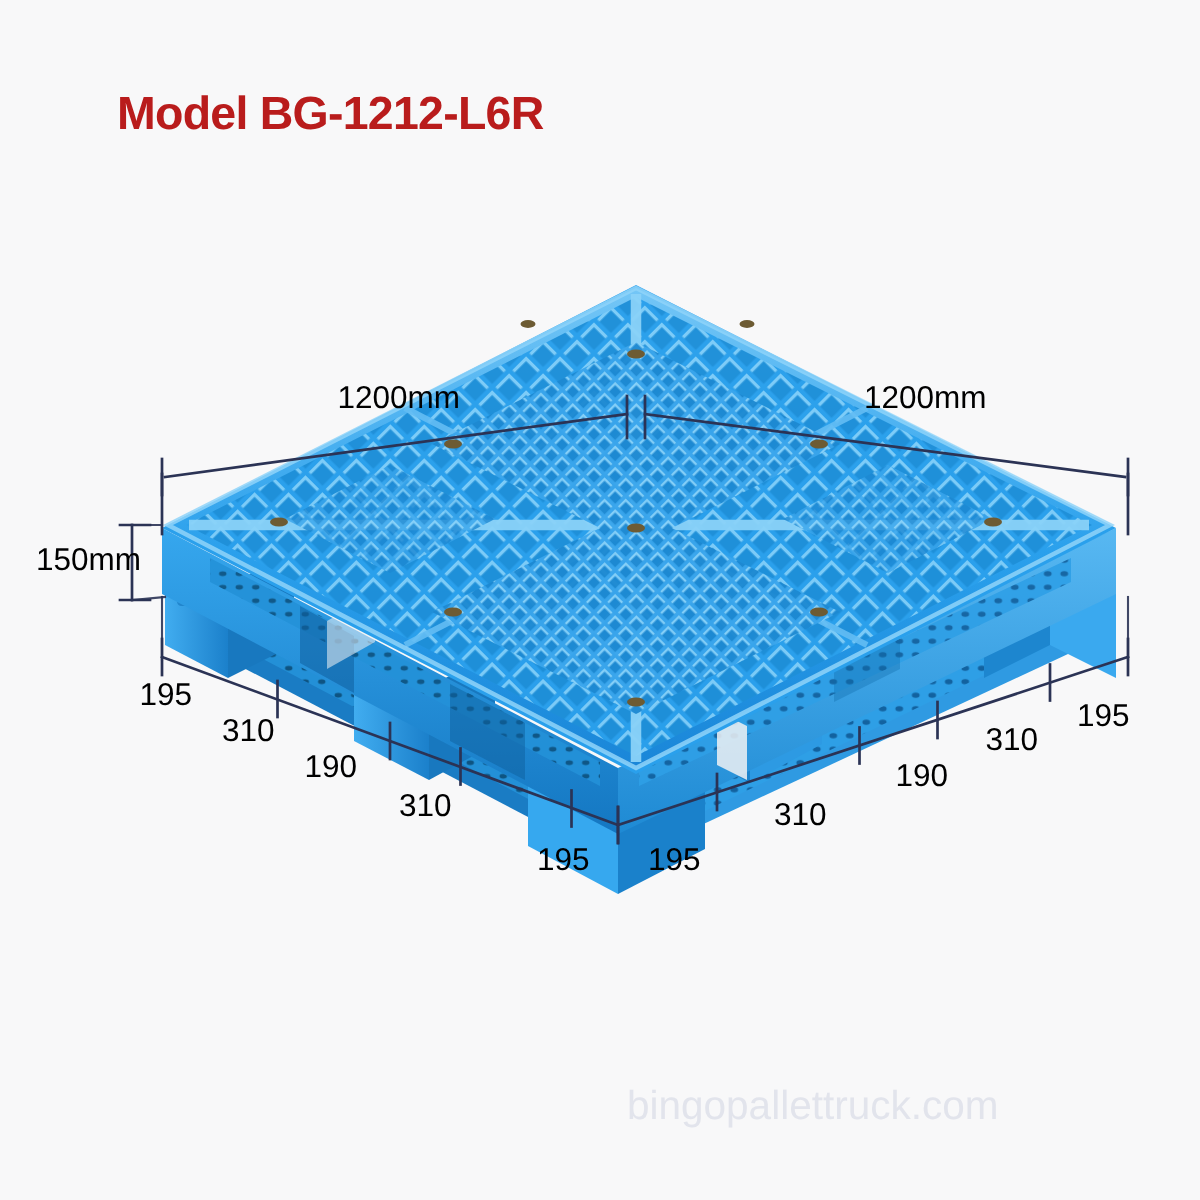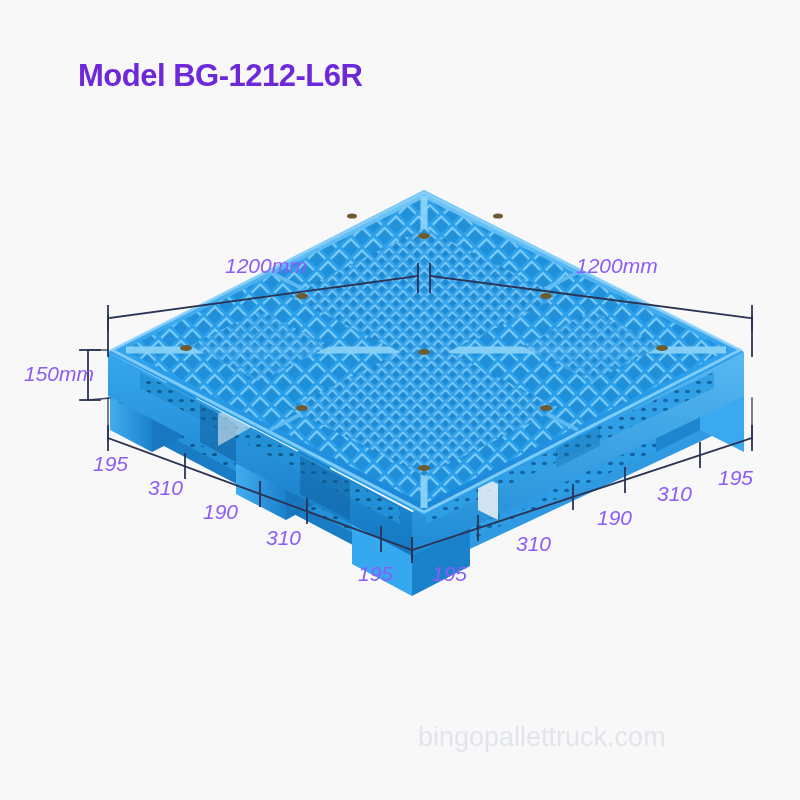--- a/index.html
+++ b/index.html
@@ -18,41 +18,40 @@
     width: 800px;
     height: 800px;
     background: #f8f8f9;
   }
   #title {
     position: absolute;
     left: 78px;
     top: 58px;
     font-size: 31px;
     font-weight: bold;
-    color: #6d28d9;
+    color: #b91c1c;
     letter-spacing: -0.5px;
     white-space: nowrap;
     font-family: "Liberation Sans", sans-serif;
   }
   #watermark {
     position: absolute;
     left: 418px;
     top: 722px;
     font-size: 27px;
     color: #e2e4ec;
     letter-spacing: 0px;
     white-space: nowrap;
     font-family: "Liberation Sans", sans-serif;
   }
   .dimlabel {
     position: absolute;
-    color: #8b5cf6;
+    color: #000000;
     font-family: "Liberation Sans", sans-serif;
     white-space: nowrap;
-    font-style: italic;
   }
   .dim-big { font-size: 21px; }
   .dim-small { font-size: 21px; }
   #artboard {
     position: absolute;
     left: 0;
     top: 0;
     width: 800px;
     height: 800px;
   }

